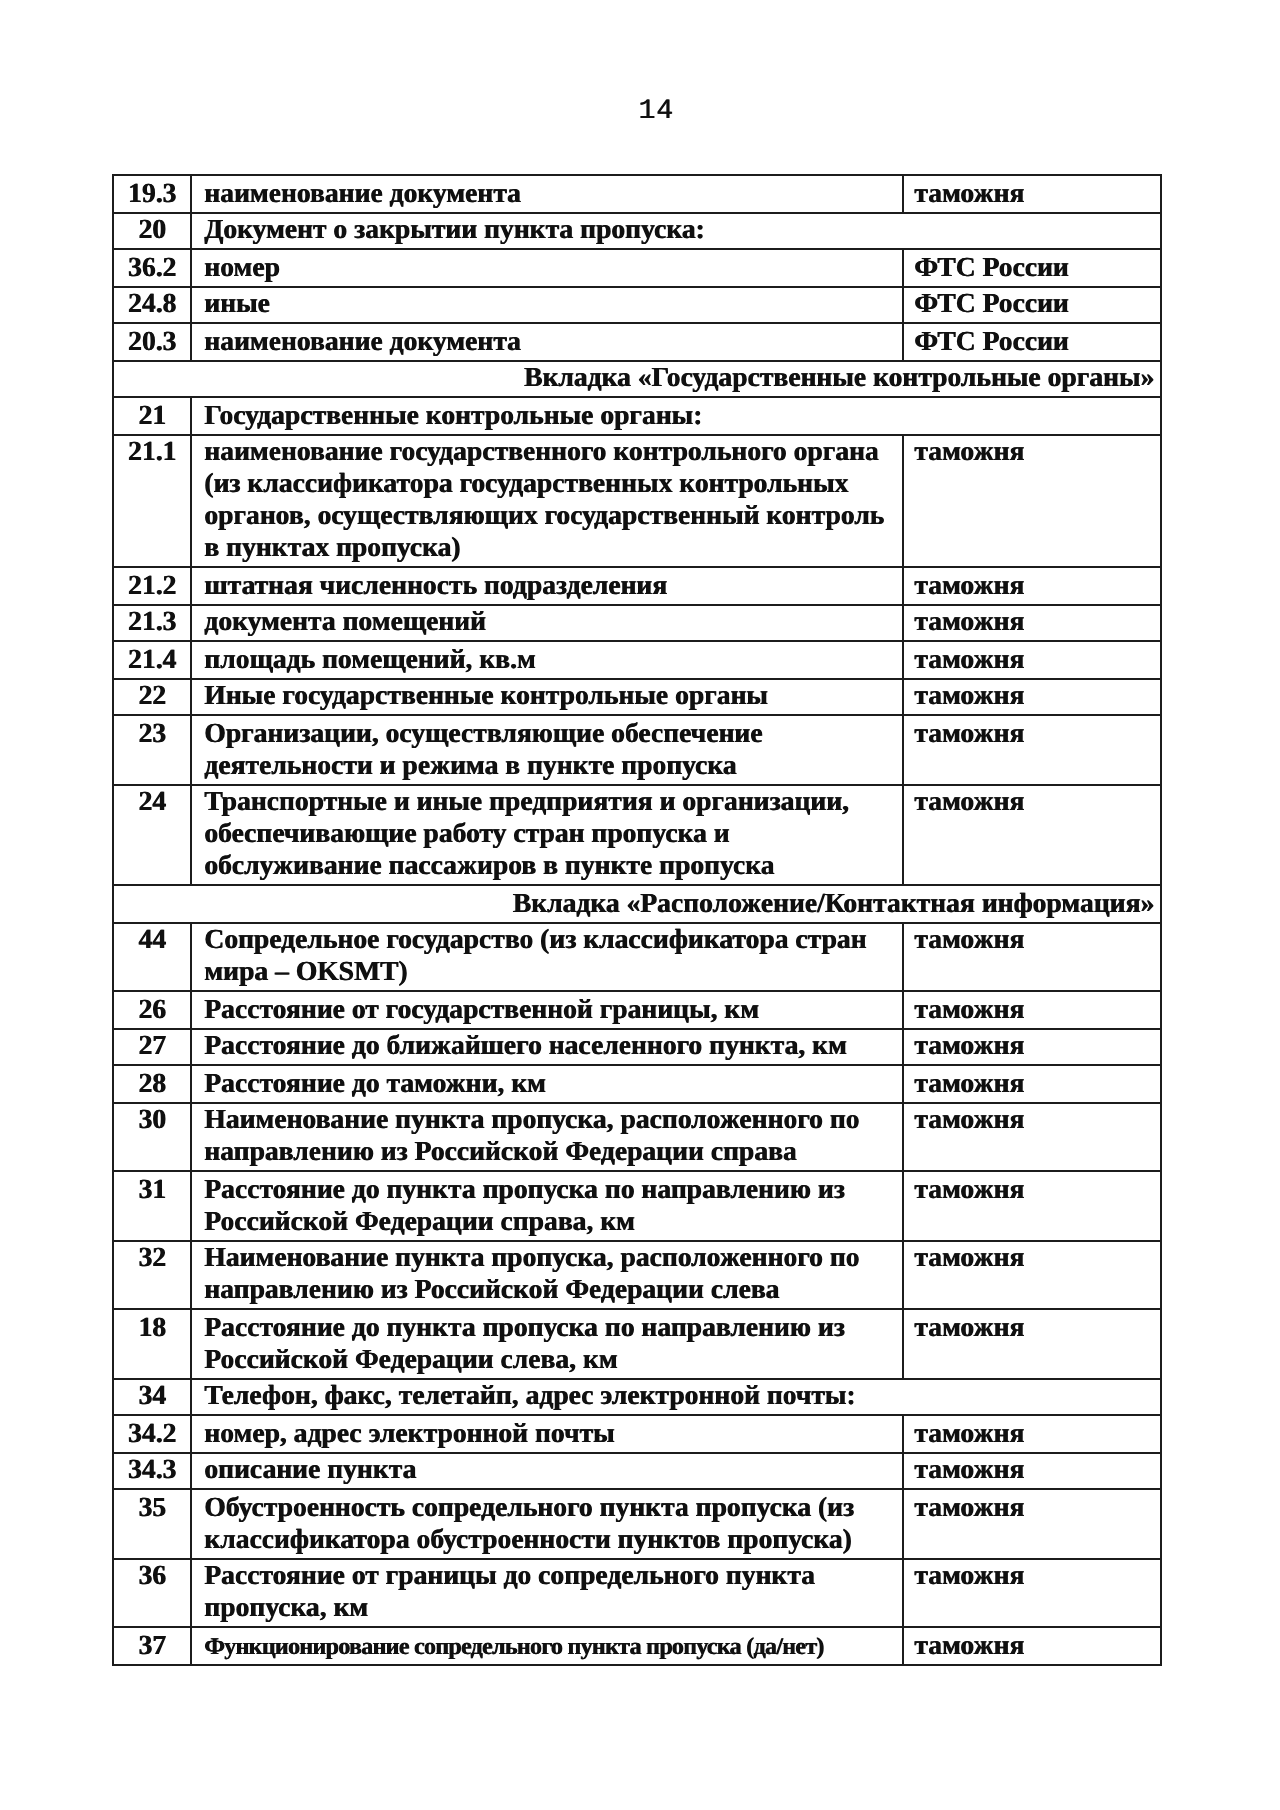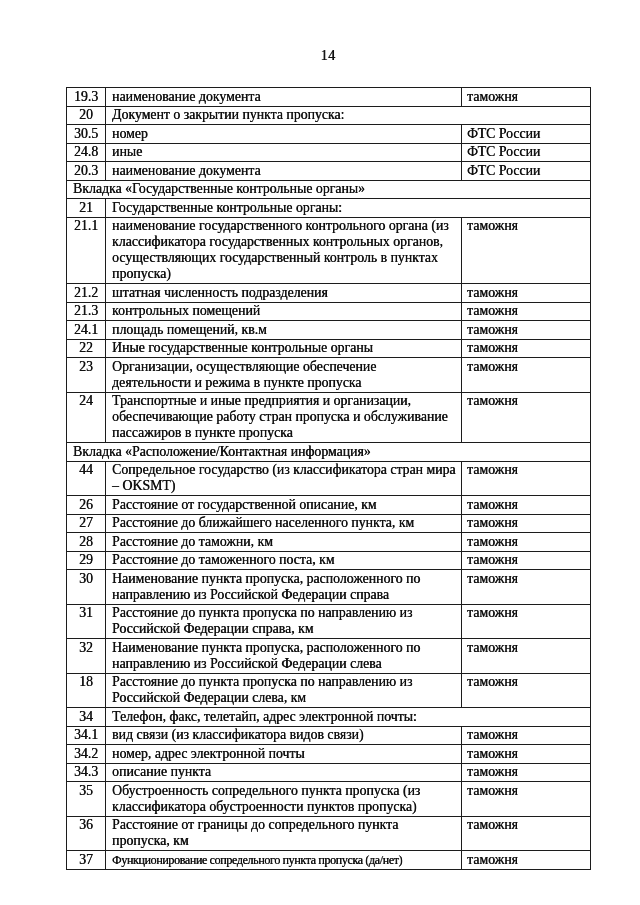--- a/index.html
+++ b/index.html
@@ -17,44 +17,46 @@
   }
   .page-number {
     position: absolute;
     top: 48px;
     left: 66px;
     width: 524px;
     text-align: center;
     font-size: 14px;
     letter-spacing: 0.5px;
     text-shadow: 0.4px 0 0 currentColor;
+    font-family: Liberation Mono, monospace;
   }
   table.doc-table {
     position: absolute;
-    left: 66px;
+    left: 56px;
     top: 87px;
     width: 524px;
     border-collapse: collapse;
     table-layout: fixed;
+    font-weight: bold;
   }
   table.doc-table td {
     border: 1.6px solid #1c1c1c;
     font-size: 13.8px;
     line-height: 16px;
     vertical-align: top;
     padding: 0.5px 3px 1px 6px;
     text-shadow: 0.35px 0 0 currentColor;
     overflow: hidden;
   }
   table.doc-table td.num {
     text-align: center;
     padding: 0.5px 1px 1px 1px;
   }
   table.doc-table td.section-cell {
-    text-align: left;
+    text-align: right;
   }
   table.doc-table td.value {
     padding-left: 5px;
   }
   
   table.doc-table tr:last-child td.text {
     font-size: 12px;
     letter-spacing: -0.35px;
     white-space: nowrap;
   }
@@ -74,21 +76,21 @@
       <tr>
         <td class="num">19.3</td>
         <td class="text">наименование документа</td>
         <td class="value">таможня</td>
       </tr>
       <tr>
         <td class="num">20</td>
         <td class="text" colspan="2">Документ о закрытии пункта пропуска:</td>
       </tr>
       <tr>
-        <td class="num">30.5</td>
+        <td class="num">36.2</td>
         <td class="text">номер</td>
         <td class="value">ФТС России</td>
       </tr>
       <tr>
         <td class="num">24.8</td>
         <td class="text">иные</td>
         <td class="value">ФТС России</td>
       </tr>
       <tr>
         <td class="num">20.3</td>
@@ -107,25 +109,25 @@
         <td class="text">наименование государственного контрольного органа (из классификатора государственных контрольных органов, осуществляющих государственный контроль в пунктах пропуска)</td>
         <td class="value">таможня</td>
       </tr>
       <tr>
         <td class="num">21.2</td>
         <td class="text">штатная численность подразделения</td>
         <td class="value">таможня</td>
       </tr>
       <tr>
         <td class="num">21.3</td>
-        <td class="text">контрольных помещений</td>
-        <td class="value">таможня</td>
-      </tr>
-      <tr>
-        <td class="num">24.1</td>
+        <td class="text">документа помещений</td>
+        <td class="value">таможня</td>
+      </tr>
+      <tr>
+        <td class="num">21.4</td>
         <td class="text">площадь помещений, кв.м</td>
         <td class="value">таможня</td>
       </tr>
       <tr>
         <td class="num">22</td>
         <td class="text">Иные государственные контрольные органы</td>
         <td class="value">таможня</td>
       </tr>
       <tr>
         <td class="num">23</td>
@@ -140,39 +142,34 @@
       <tr>
         <td class="section-cell" colspan="3">Вкладка «Расположение/Контактная информация»</td>
       </tr>
       <tr>
         <td class="num">44</td>
         <td class="text">Сопредельное государство (из классификатора стран мира – OKSMT)</td>
         <td class="value">таможня</td>
       </tr>
       <tr>
         <td class="num">26</td>
-        <td class="text">Расстояние от государственной описание, км</td>
+        <td class="text">Расстояние от государственной границы, км</td>
         <td class="value">таможня</td>
       </tr>
       <tr>
         <td class="num">27</td>
         <td class="text">Расстояние до ближайшего населенного пункта, км</td>
         <td class="value">таможня</td>
       </tr>
       <tr>
         <td class="num">28</td>
         <td class="text">Расстояние до таможни, км</td>
         <td class="value">таможня</td>
       </tr>
       <tr>
-        <td class="num">29</td>
-        <td class="text">Расстояние до таможенного поста, км</td>
-        <td class="value">таможня</td>
-      </tr>
-      <tr>
         <td class="num">30</td>
         <td class="text">Наименование пункта пропуска, расположенного по направлению из Российской Федерации справа</td>
         <td class="value">таможня</td>
       </tr>
       <tr>
         <td class="num">31</td>
         <td class="text">Расстояние до пункта пропуска по направлению из Российской Федерации справа, км</td>
         <td class="value">таможня</td>
       </tr>
       <tr>
@@ -181,25 +178,20 @@
         <td class="value">таможня</td>
       </tr>
       <tr>
         <td class="num">18</td>
         <td class="text">Расстояние до пункта пропуска по направлению из Российской Федерации слева, км</td>
         <td class="value">таможня</td>
       </tr>
       <tr>
         <td class="num">34</td>
         <td class="text" colspan="2">Телефон, факс, телетайп, адрес электронной почты:</td>
-      </tr>
-      <tr>
-        <td class="num">34.1</td>
-        <td class="text">вид связи (из классификатора видов связи)</td>
-        <td class="value">таможня</td>
       </tr>
       <tr>
         <td class="num">34.2</td>
         <td class="text">номер, адрес электронной почты</td>
         <td class="value">таможня</td>
       </tr>
       <tr>
         <td class="num">34.3</td>
         <td class="text">описание пункта</td>
         <td class="value">таможня</td>

